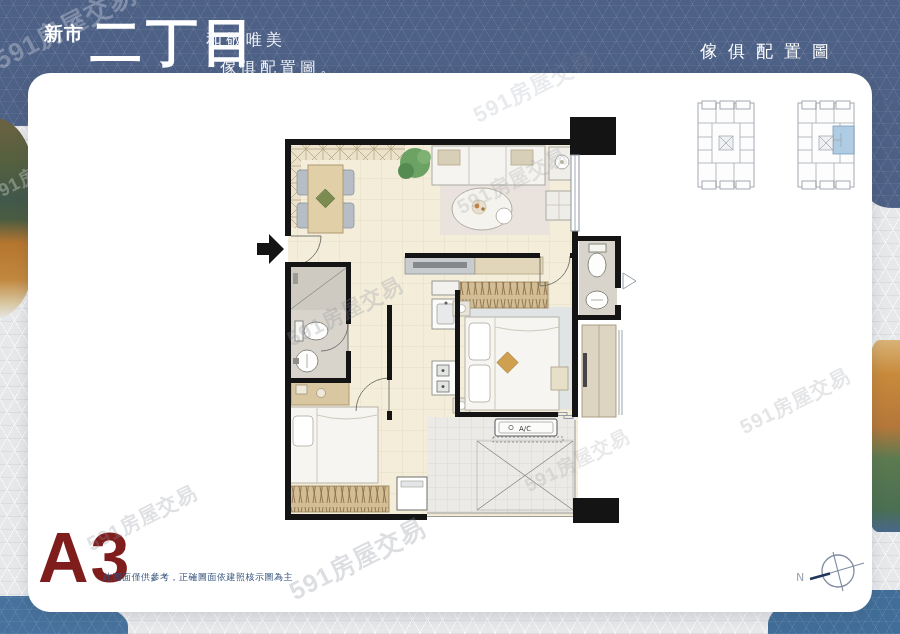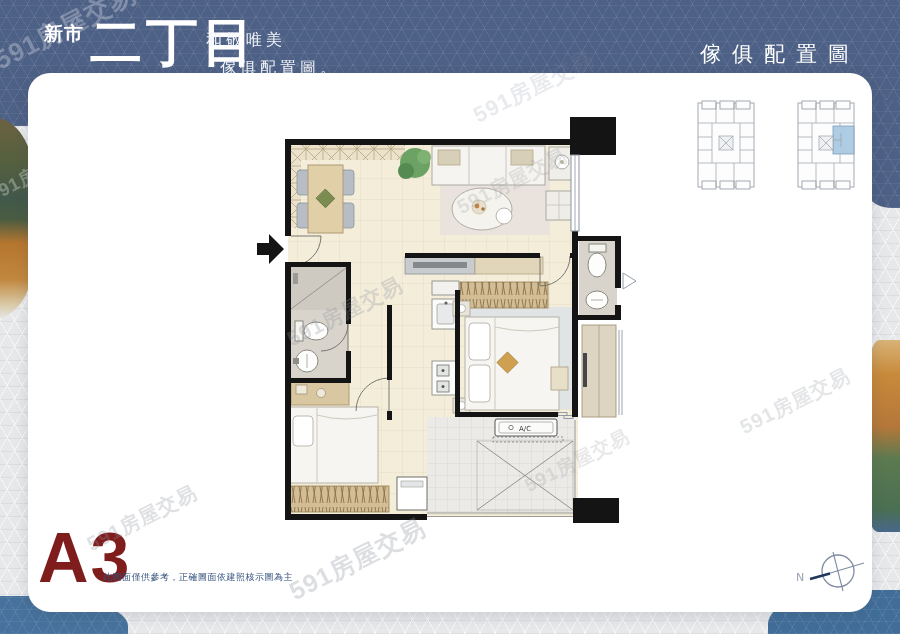--- a/index.html
+++ b/index.html
@@ -30,21 +30,21 @@
         box-shadow:0 4px 14px rgba(60,70,90,.18);}
   
   .brand{left:44px;top:14px;color:#fff;display:flex;align-items:flex-start;text-align:right;}
   .brand-loc{display:flex;flex-direction:column;font-family:"Liberation Serif","DejaVu Serif",serif;
         font-size:19px;font-weight:700;line-height:1.15;margin-top:9px;letter-spacing:1px;}
   .brand-name{font-family:"Liberation Serif","DejaVu Serif",serif;font-size:52px;font-weight:700;
         letter-spacing:4px;line-height:1.1;margin-left:6px;}
   .slogan{left:206px;top:26px;color:#f2f4f8;font-family:"Liberation Serif","DejaVu Serif",serif;
         font-size:16px;letter-spacing:4px;line-height:1.75;}
   .slogan .l2{margin-left:14px;}
-  .hdr-right{left:700px;top:40px;width:175px;color:#fff;font-size:21px;letter-spacing:11px;
+  .hdr-right{left:700px;top:40px;width:175px;color:#fff;font-size:17px;letter-spacing:11px;
         font-family:"Liberation Serif","DejaVu Serif",serif;white-space:nowrap;}
   
   .unit-label{left:38px;top:518px;color:#7f1d1d;font-size:70px;font-weight:700;
         font-family:"Liberation Sans","DejaVu Sans",sans-serif;letter-spacing:2px;}
   .disclaimer{left:103px;top:571px;color:#33517c;font-size:9px;letter-spacing:.5px;}
   .wm{position:absolute;font-weight:700;transform:rotate(-27deg);letter-spacing:1px;
       white-space:nowrap;pointer-events:none;}
 </style>
 </head>
 <body>

